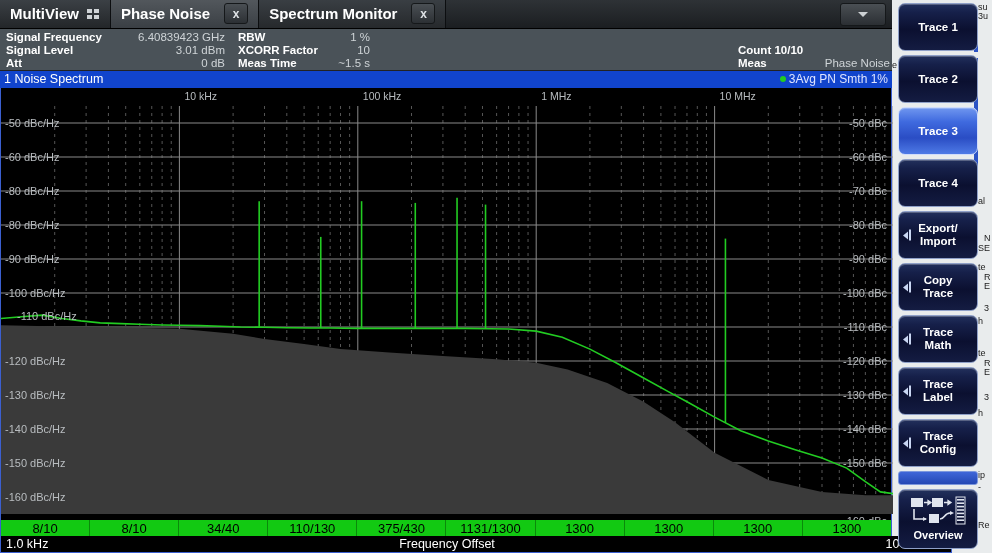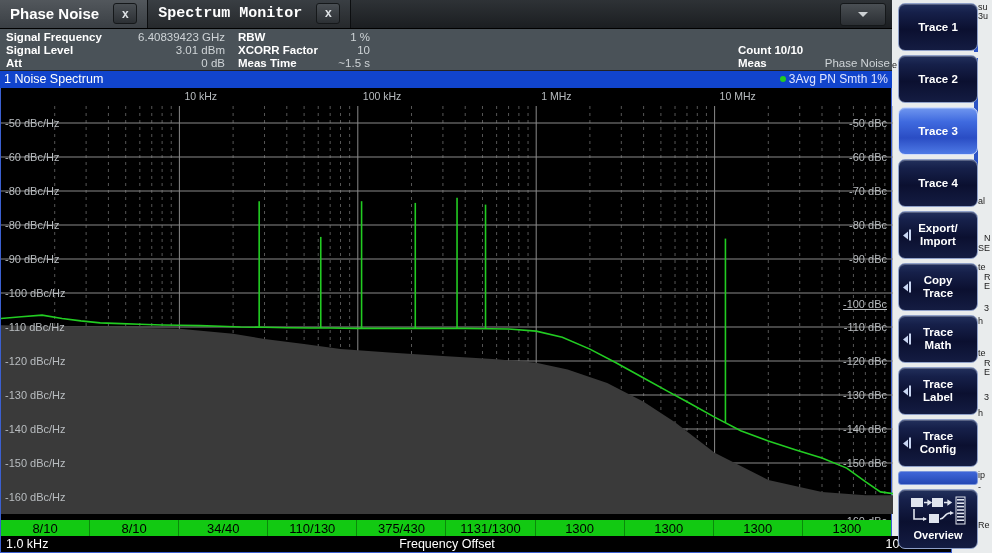--- a/index.html
+++ b/index.html
@@ -25,21 +25,20 @@
   }
   .tab.multiview {
     background: linear-gradient(#3c4146,#232629);
     font-size:15px;
   }
   .tab.active {
     background: linear-gradient(#53585d,#3a3f44);
   }
   .tab.inactive {
     background: linear-gradient(#3a3f44,#26292c);
-    font-family: Liberation Mono, monospace;
   }
   .grid-icon { display:inline-block; width:13px; height:10px; position:relative;}
   .grid-icon i{position:absolute;background:#cfd3d6;width:5px;height:4px;}
   .grid-icon i:nth-child(1){left:0;top:0}
   .grid-icon i:nth-child(2){left:7px;top:0}
   .grid-icon i:nth-child(3){left:0;top:6px}
   .grid-icon i:nth-child(4){left:7px;top:6px}
 
   .tab-close {
     width:24px;height:21px;margin-left:6px;
@@ -188,20 +187,29 @@
   <div class="bgline" style="left:92px;top:358px;">R</div>
   <div class="bgline" style="left:92px;top:367px;">E</div>
   <div class="bgline" style="left:92px;top:392px;">3</div>
   <div class="bgline" style="left:86px;top:408px;">h</div>
   <div class="bgline" style="left:86px;top:470px;">ip</div>
   <div class="bgline" style="left:86px;top:482px;">-</div>
   <div class="bgline" style="left:86px;top:520px;">Re</div>
 </div>
 
 <div id="tabbar">
+  <div class="tab multiview">
+    <span>MultiView</span>
+    <span class="grid-icon">
+        <i></i>
+        <i></i>
+        <i></i>
+        <i></i>
+      </span>
+  </div>
   <div class="tab active">
     <span>Phase Noise</span>
     <span class="tab-close">x</span>
   </div>
   <div class="tab inactive">
     <span>Spectrum Monitor</span>
     <span class="tab-close">x</span>
   </div>
   <div id="tab-dropdown">
     <span class="car"></span>
@@ -310,34 +318,34 @@
       <div class="xtl" style="left: 540.2px;">1 MHz</div>
       <div class="xtl" style="left: 718.6px;">10 MHz</div>
     </div>
   <div id="yticksL">
       <div class="ytl-l" style="top: 35px;">-50 dBc/Hz</div>
       <div class="ytl-l" style="top: 69px;">-60 dBc/Hz</div>
       <div class="ytl-l" style="top: 103px;">-80 dBc/Hz</div>
       <div class="ytl-l" style="top: 137px;">-80 dBc/Hz</div>
       <div class="ytl-l" style="top: 171px;">-90 dBc/Hz</div>
       <div class="ytl-l" style="top: 205px;">-100 dBc/Hz</div>
-      <div class="ytl-l" style="top: 239px;">-110 dBc/Hz</div>
+      <div class="ytl-l" style="top: 228px; margin-left: 12px;">-110 dBc/Hz</div>
       <div class="ytl-l" style="top: 273px;">-120 dBc/Hz</div>
       <div class="ytl-l" style="top: 307px;">-130 dBc/Hz</div>
       <div class="ytl-l" style="top: 341px;">-140 dBc/Hz</div>
       <div class="ytl-l" style="top: 375px;">-150 dBc/Hz</div>
       <div class="ytl-l" style="top: 409px;">-160 dBc/Hz</div>
     </div>
   <div id="yticksR">
       <div class="ytl-r" style="top: 35px;">-50 dBc</div>
       <div class="ytl-r" style="top: 69px;">-60 dBc</div>
       <div class="ytl-r" style="top: 103px;">-70 dBc</div>
       <div class="ytl-r" style="top: 137px;">-80 dBc</div>
       <div class="ytl-r" style="top: 171px;">-90 dBc</div>
-      <div class="ytl-r" style="top: 216px; text-decoration: underline;">-100 dBc</div>
+      <div class="ytl-r" style="top: 205px;">-100 dBc</div>
       <div class="ytl-r" style="top: 239px;">-110 dBc</div>
       <div class="ytl-r" style="top: 273px;">-120 dBc</div>
       <div class="ytl-r" style="top: 307px;">-130 dBc</div>
       <div class="ytl-r" style="top: 341px;">-140 dBc</div>
       <div class="ytl-r" style="top: 375px;">-150 dBc</div>
       <div class="ytl-r" style="top: 433px;">-160 dBc</div>
     </div>
 </div>
 
 <div id="countbar">

